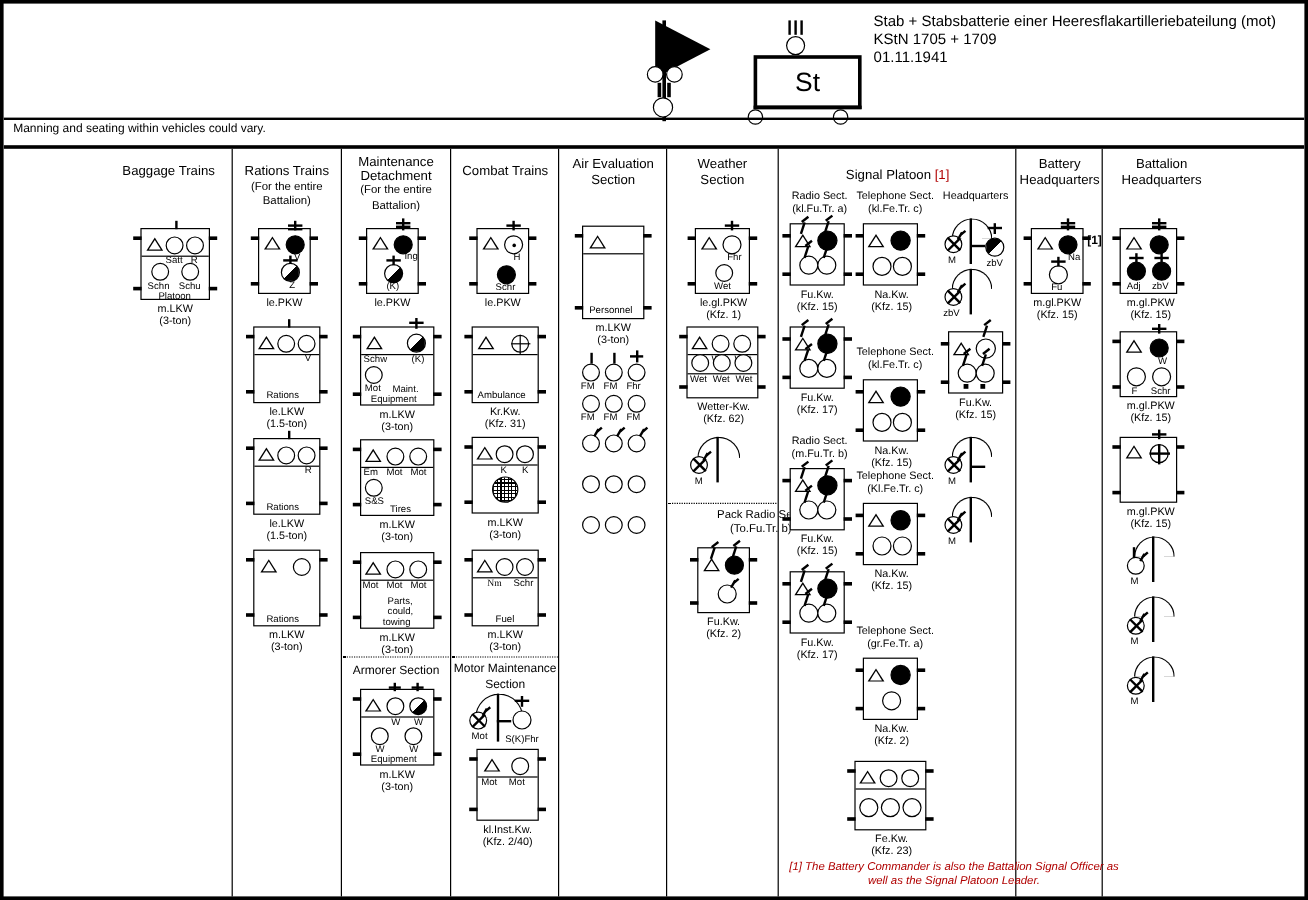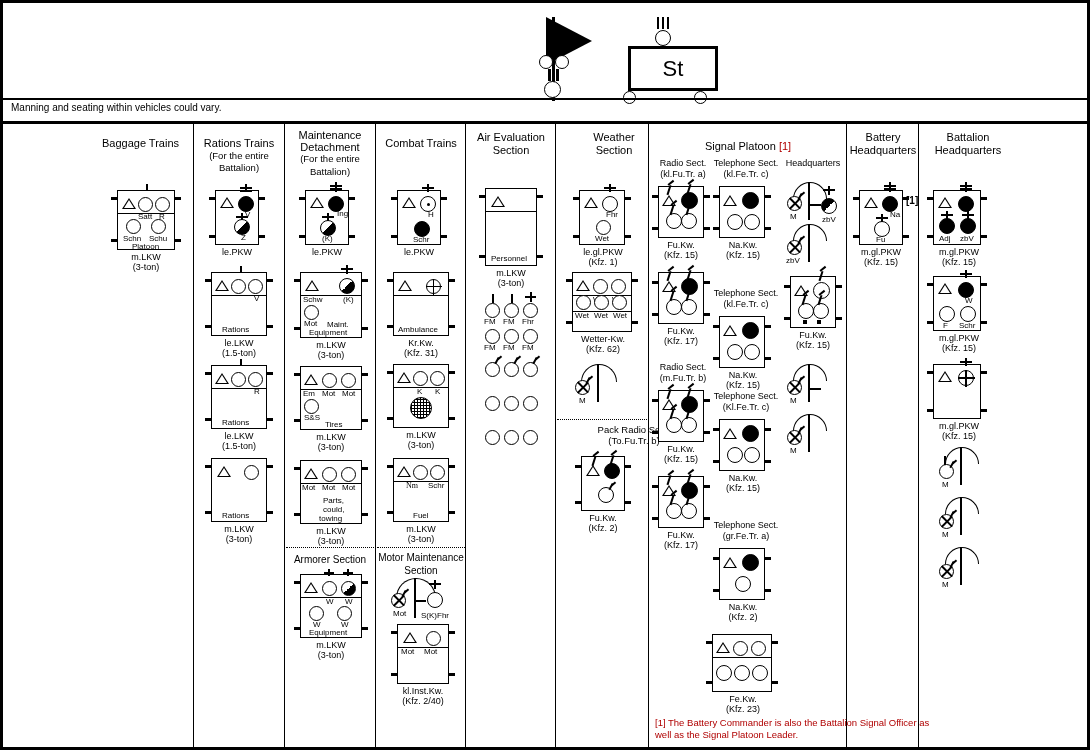--- a/index.html
+++ b/index.html
@@ -106,20 +106,25 @@
       <div style="position:absolute;left:664px;top:14px;width:2px;height:12px;background:#000;"></div>
       <div class="circ" style="left:652px;top:27px;width:16px;height:16px;"></div>
       <div class="St-box" style="left:625px;top:43px;width:90px;height:45px;">
         <span>St</span>
       </div>
       <div style="position:absolute;left:625px;top:85px;width:90px;height:3px;background:#000;"></div>
       <div class="circ" style="left:620px;top:88px;width:13px;height:13px;"></div>
       <div class="circ" style="left:691px;top:88px;width:13px;height:13px;"></div>
     </div>
 
+    <div id="title-block">
+      <div>Stab + Stabsbatterie einer Heeresflakartilleriebateilung (mot)</div>
+      <div>KStN 1705 + 1709</div>
+      <div>01.11.1941</div>
+    </div>
 
     <div id="note-bar"></div>
     <div id="manning-note">Manning and seating within vehicles could vary.</div>
   </div>
 
   <div id="cols">
 
     <div class="vline" style="left:190px;height:626px;"></div>
     <div class="vline" style="left:281px;height:626px;"></div>
     <div class="vline" style="left:372px;height:626px;"></div>
@@ -142,21 +147,21 @@
       <div style="line-height:12px;">Maintenance<br>Detachment</div>
       <div class="sub">(For the entire Battalion)</div>
     </div>
 
     <div class="colhead" style="left:374px;top:13px;width:88px;">
       <span>Combat Trains</span>
     </div>
 
     <div class="colhead" style="left:464px;top:7px;width:88px;">Air Evaluation<br>Section</div>
 
-    <div class="colhead" style="left:554px;top:7px;width:90px;padding-left:12px;">Weather<br>Section</div>
+    <div class="colhead" style="left:554px;top:7px;width:90px;">Weather<br>Section</div>
 
     <div class="colhead" style="left:647px;top:16px;width:196px;">
       <span>Signal Platoon</span>
       <span class="red">[1]</span>
     </div>
 
     <div class="colhead" style="left:845px;top:7px;width:70px;">Battery<br>Headquarters</div>
 
     <div class="colhead" style="left:917px;top:7px;width:96px;">Battalion<br>Headquarters</div>
 
@@ -1071,16 +1076,16 @@
       <div class="arch" style="left:942px;top:423px;width:32px;height:16px;"></div>
       <div class="pole" style="left:957px;top:423px;height:38px;"></div>
       <div class="circ xmark" style="left:936px;top:440px;width:15px;height:15px;"></div>
       <div class="mc" style="left:946px;top:437px;">
           <div class="bar" style="left:2px;top:0;"></div>
           <div class="flag" style="left:3px;top:0;"></div>
         </div>
       <div class="lbl" style="left:939px;top:457px;">M</div>
     </div>
 
-    <div class="footnote" style="left:652px;top:593px;width:280px;">[1] The Battery Commander is also the Battalion Signal Officer as well as the Signal Platoon Leader.</div>
+    <div class="footnote" style="left:652px;top:593px;width:280px;text-align:center;font-style:italic;">[1] The Battery Commander is also the Battalion Signal Officer as well as the Signal Platoon Leader.</div>
 
   </div>
 </div>
 
 </body></html>

